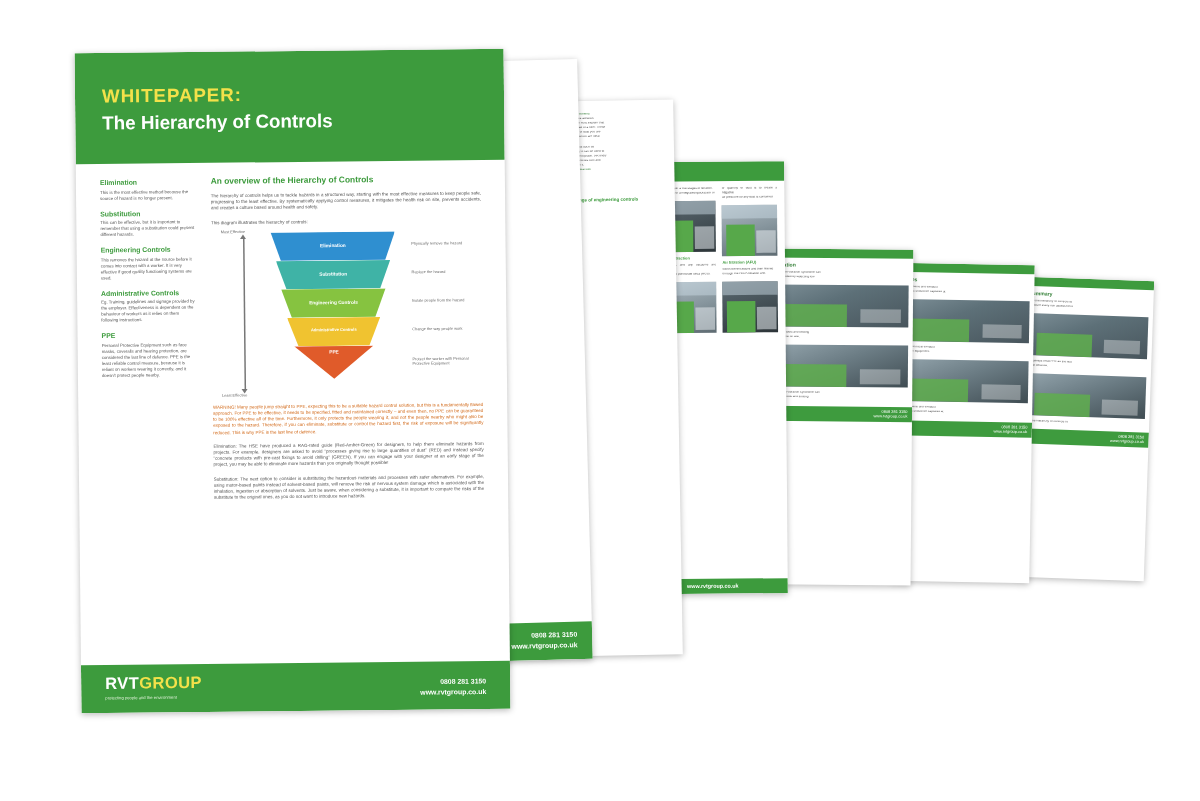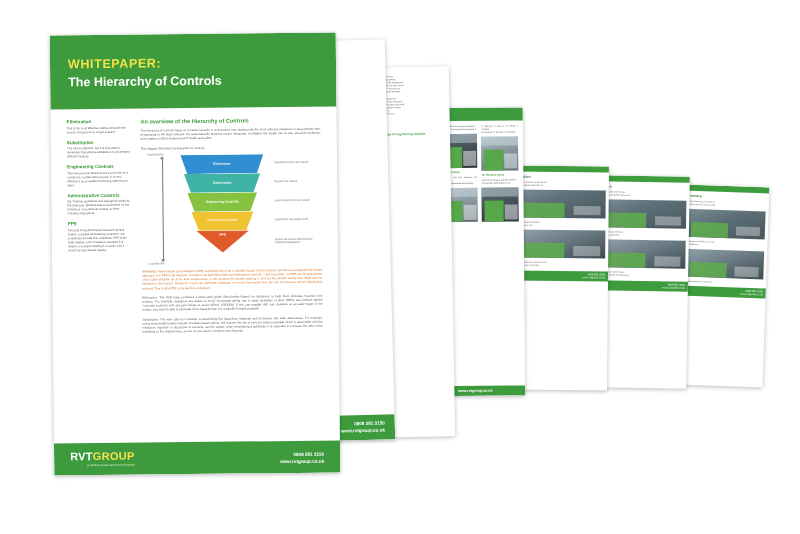--- a/index.html
+++ b/index.html
@@ -324,21 +324,21 @@
     width: 26%;
   }
   .wp-footer {
     background: #3d9b3d;
     color: #ffffff;
     padding: 8px 16px;
     display: flex;
     align-items: flex-end;
     justify-content: space-between;
   }
-  .logo-box { line-height: 1; text-align: right; }
+  .logo-box { line-height: 1; }
   .logo-main {
     font-size: 11px;
     font-weight: bold;
     letter-spacing: .3px;
   }
   .logo-main .grp { color: #f3e14a; }
   .logo-sub {
     font-size: 2.8px;
     margin-top: 2px;
     color: #dff0d8;

